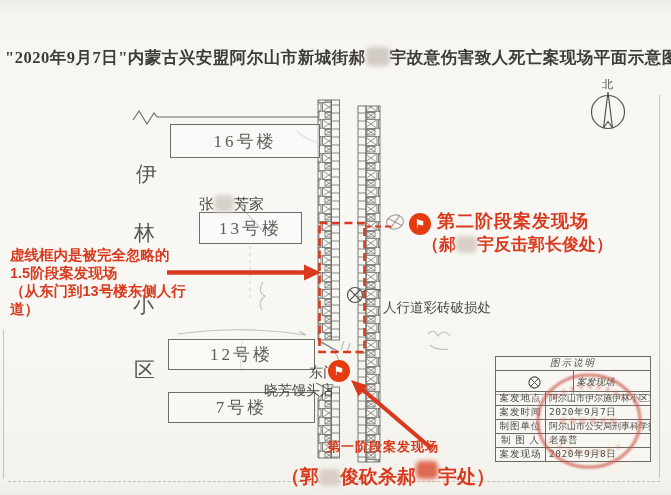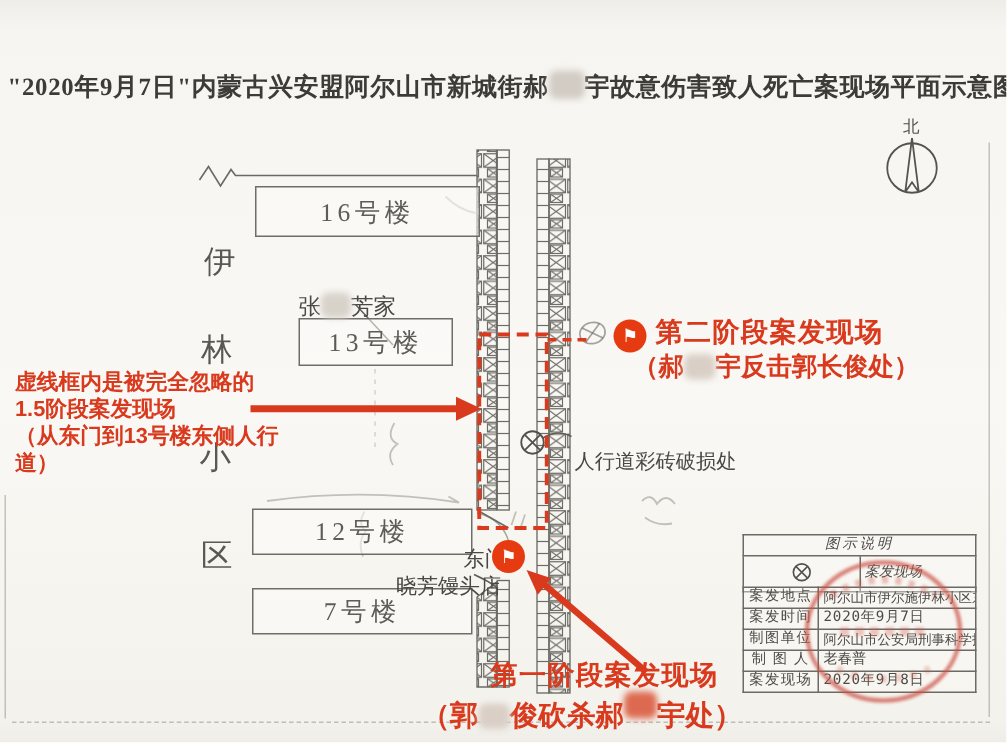--- a/index.html
+++ b/index.html
@@ -170,21 +170,21 @@
 
   <div class="abs red" style="left:10px;top:246px;width:200px;text-align:left;font-size:14.5px;white-space:normal;line-height:1.25;">
     <div>虚线框内是被完全忽略的</div>
     <div>1.5阶段案发现场</div>
     <div>（从东门到13号楼东侧人行道）</div>
   </div>
 
   <div class="abs flagbadge" style="left:328px;top:360px;">
     <span>⚑</span>
   </div>
-  <div class="abs red" style="left:327px;top:438px;font-size:18px;letter-spacing:1px;">第一阶段案发现场</div>
+  <div class="abs red" style="left:327px;top:438px;font-size:13px;letter-spacing:1px;">第一阶段案发现场</div>
   <div class="abs red" style="left:281px;top:461px;font-size:19px;">
     <span>（郭</span><span class="redact r1"></span><span>俊砍杀郝</span><span class="redact r2"></span><span>宇处）</span>
   </div>
 
   <table class="abs legend" style="left:495px;top:356px;width:156px;font-style:italic;">
     <tbody>
         <tr style="height:14px;">
       <td colspan="2" class="hd">图示说明</td>
     </tr>
     <tr style="height:24px;">

